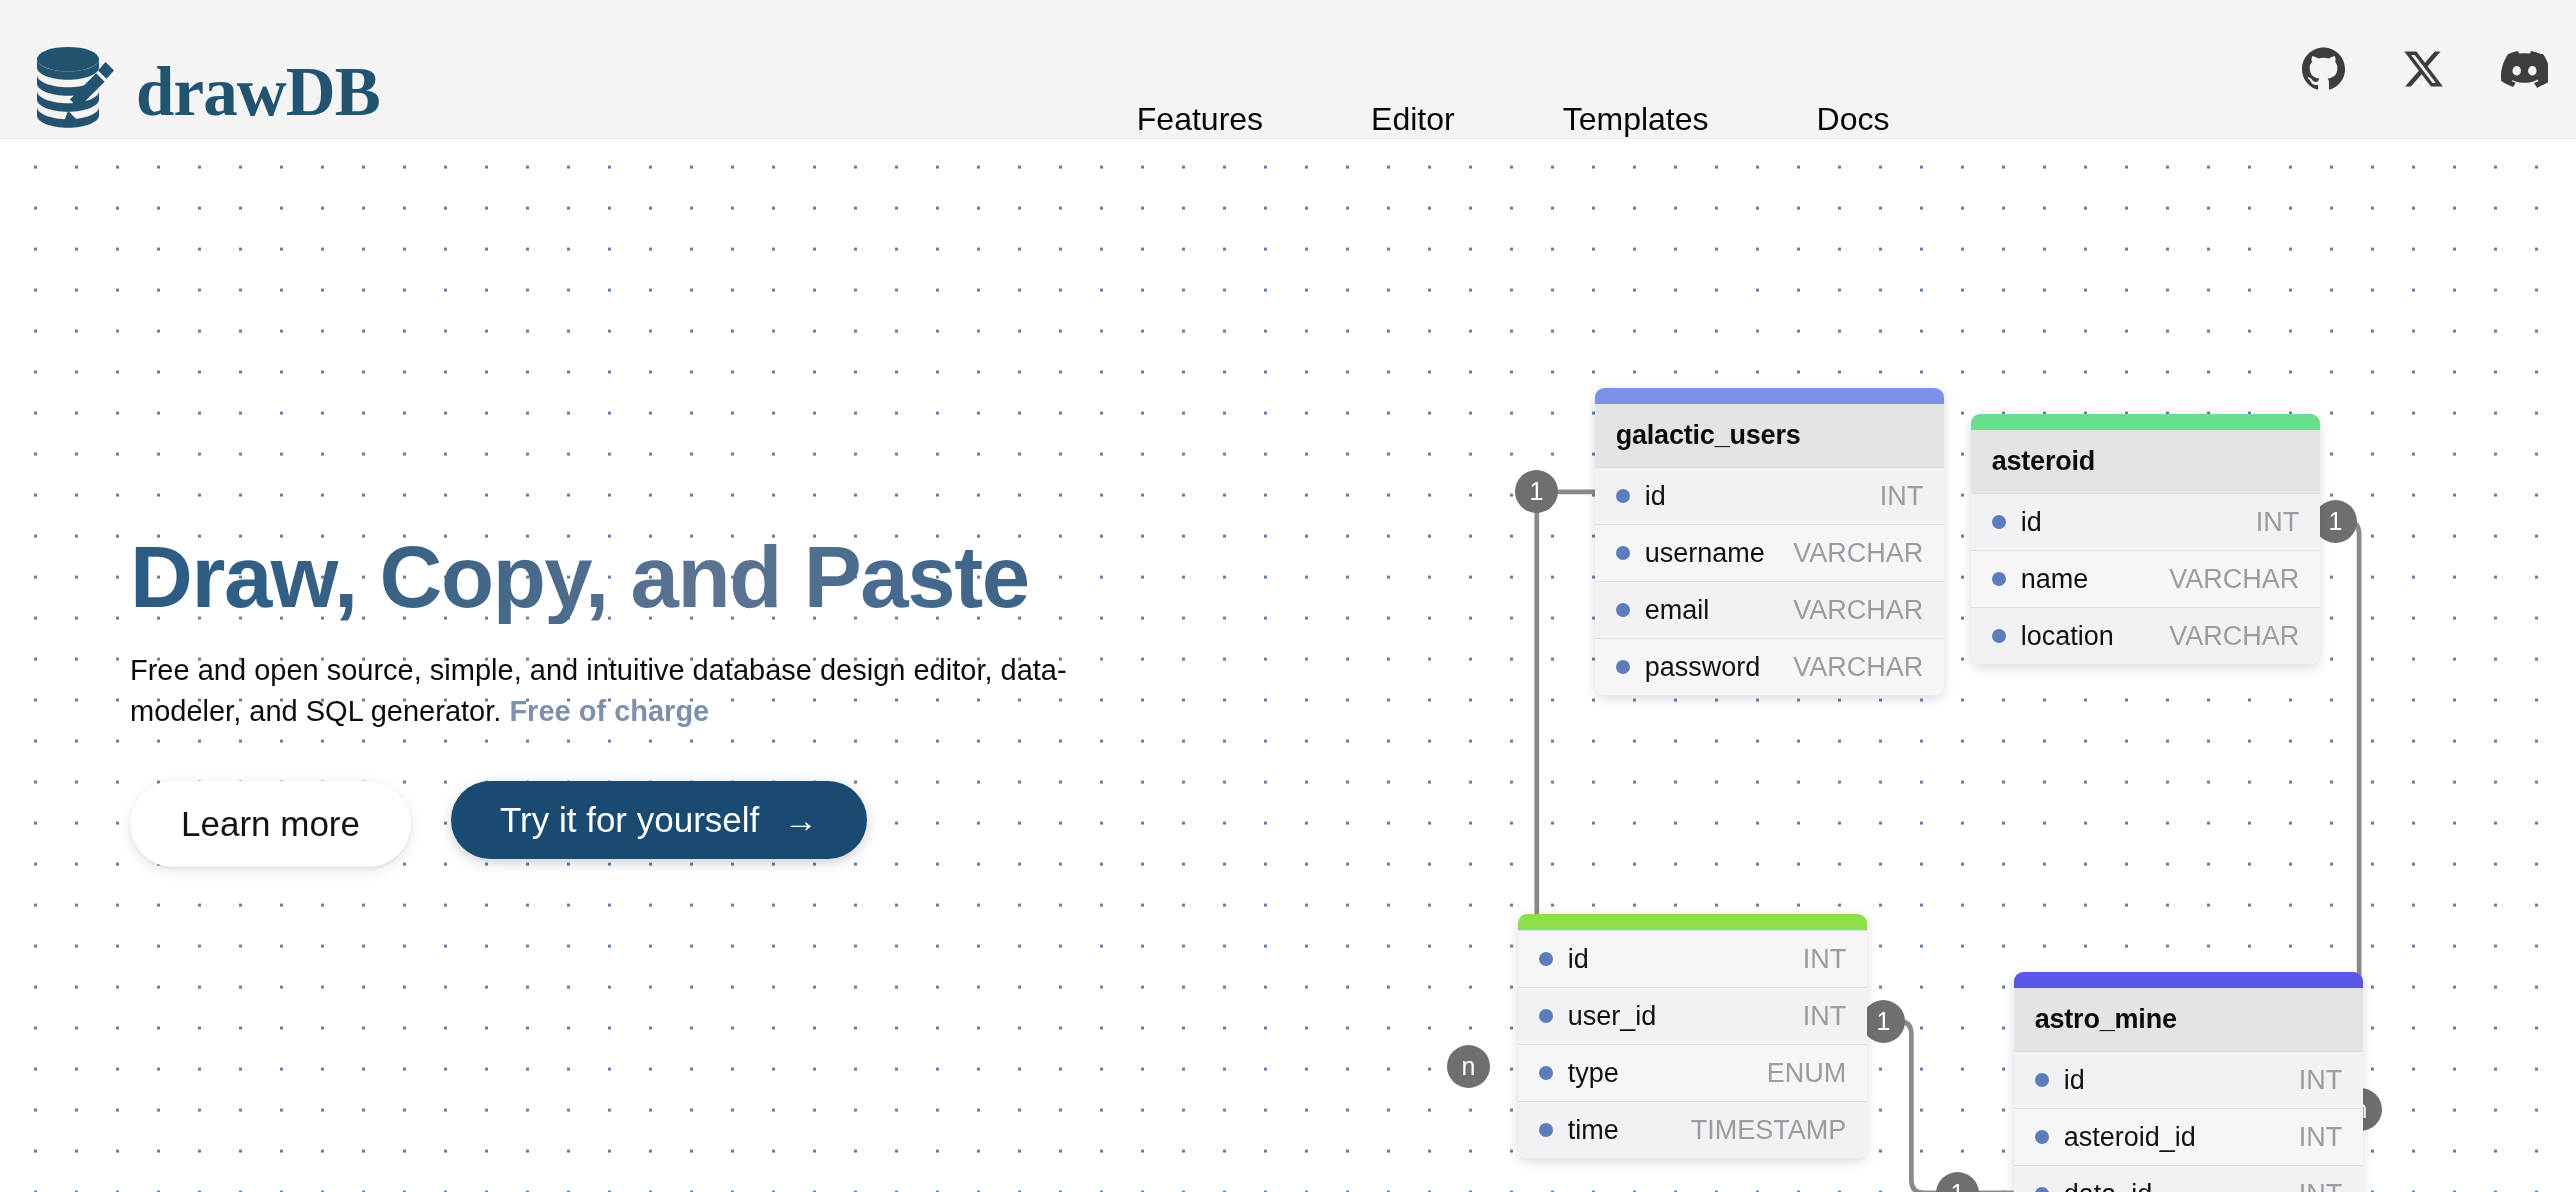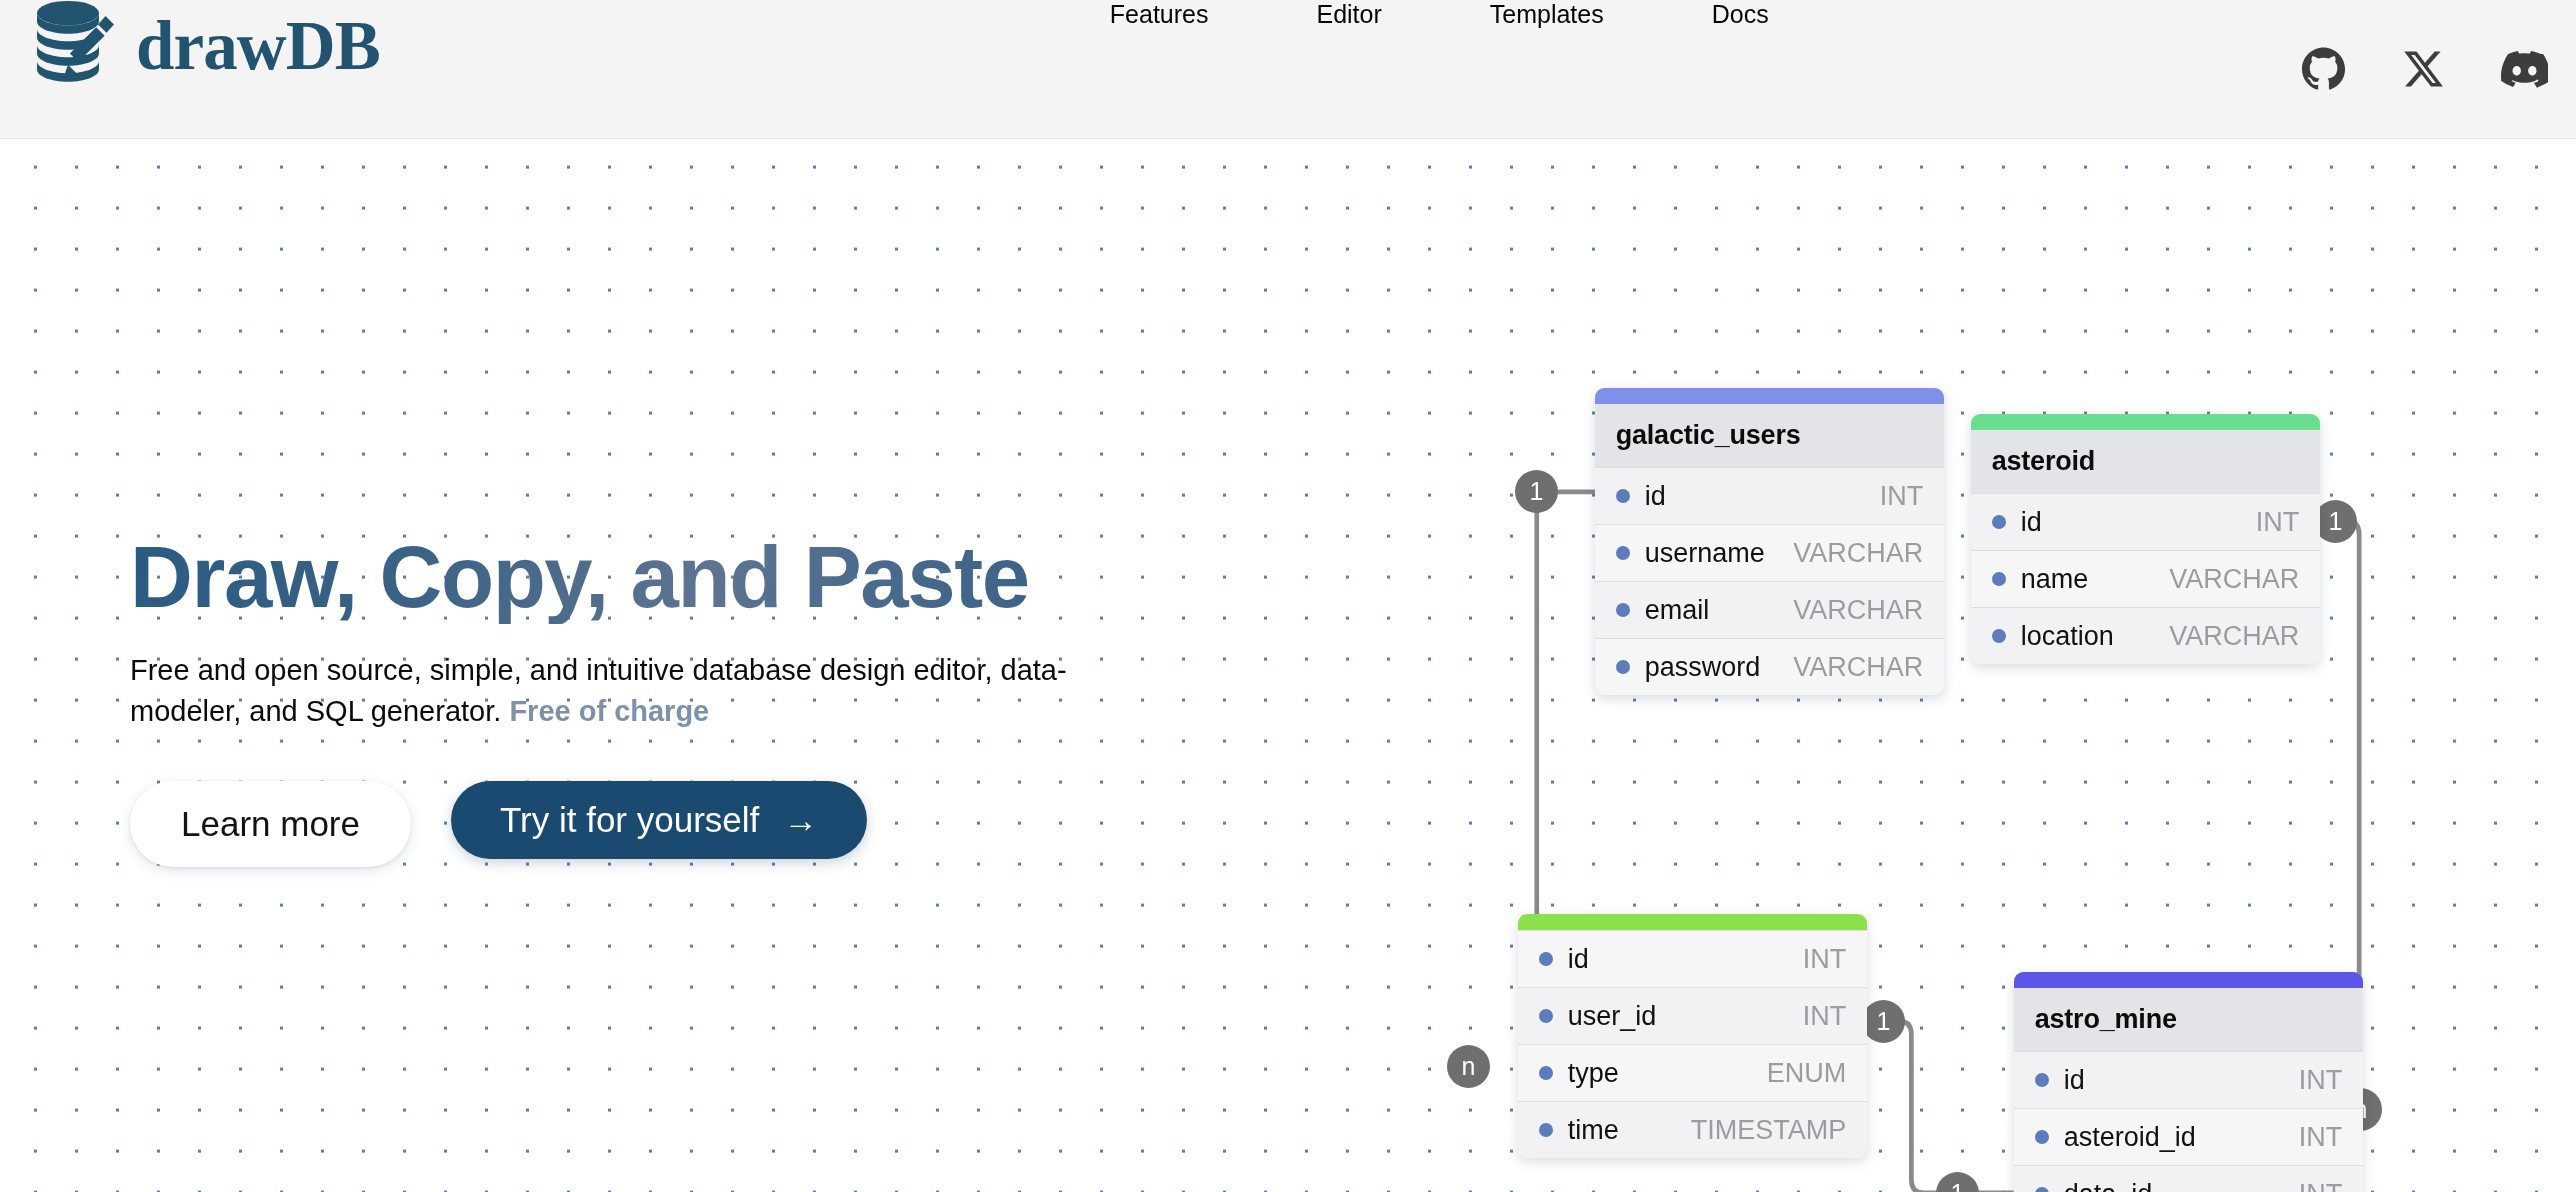--- a/index.html
+++ b/index.html
@@ -19,22 +19,23 @@
 
   
   .header {
     position: absolute;
     top: 0; left: 0;
     width: 2576px;
     height: 139px;
     background: #f4f4f4;
     border-bottom: 0.9px solid #e6e6e6;
     display: flex;
-    align-items: flex-start;
+    align-items: flex-end;
     z-index: 50;
+    gap: 27px;
   }
 
   .brand {
     display: flex;
     align-items: center;
     gap: 19px;
     margin-left: 34px;
   }
   .brand-logo { width: 83px; height: 92px; display: block; flex: 0 0 auto; }
   .brand-name {
@@ -47,21 +48,21 @@
     white-space: nowrap;
   }
 
   .nav {
     display: flex;
     align-items: center;
     gap: 0;
     margin-left: 676px;
   }
   .nav-link {
-    font-size: 25px;
+    font-size: 32px;
     color: #060606;
     text-decoration: none;
     padding: 0 54px;
     white-space: nowrap;
     cursor: pointer;
   }
 
   .socials {
     position: absolute;
     right: 28px;

